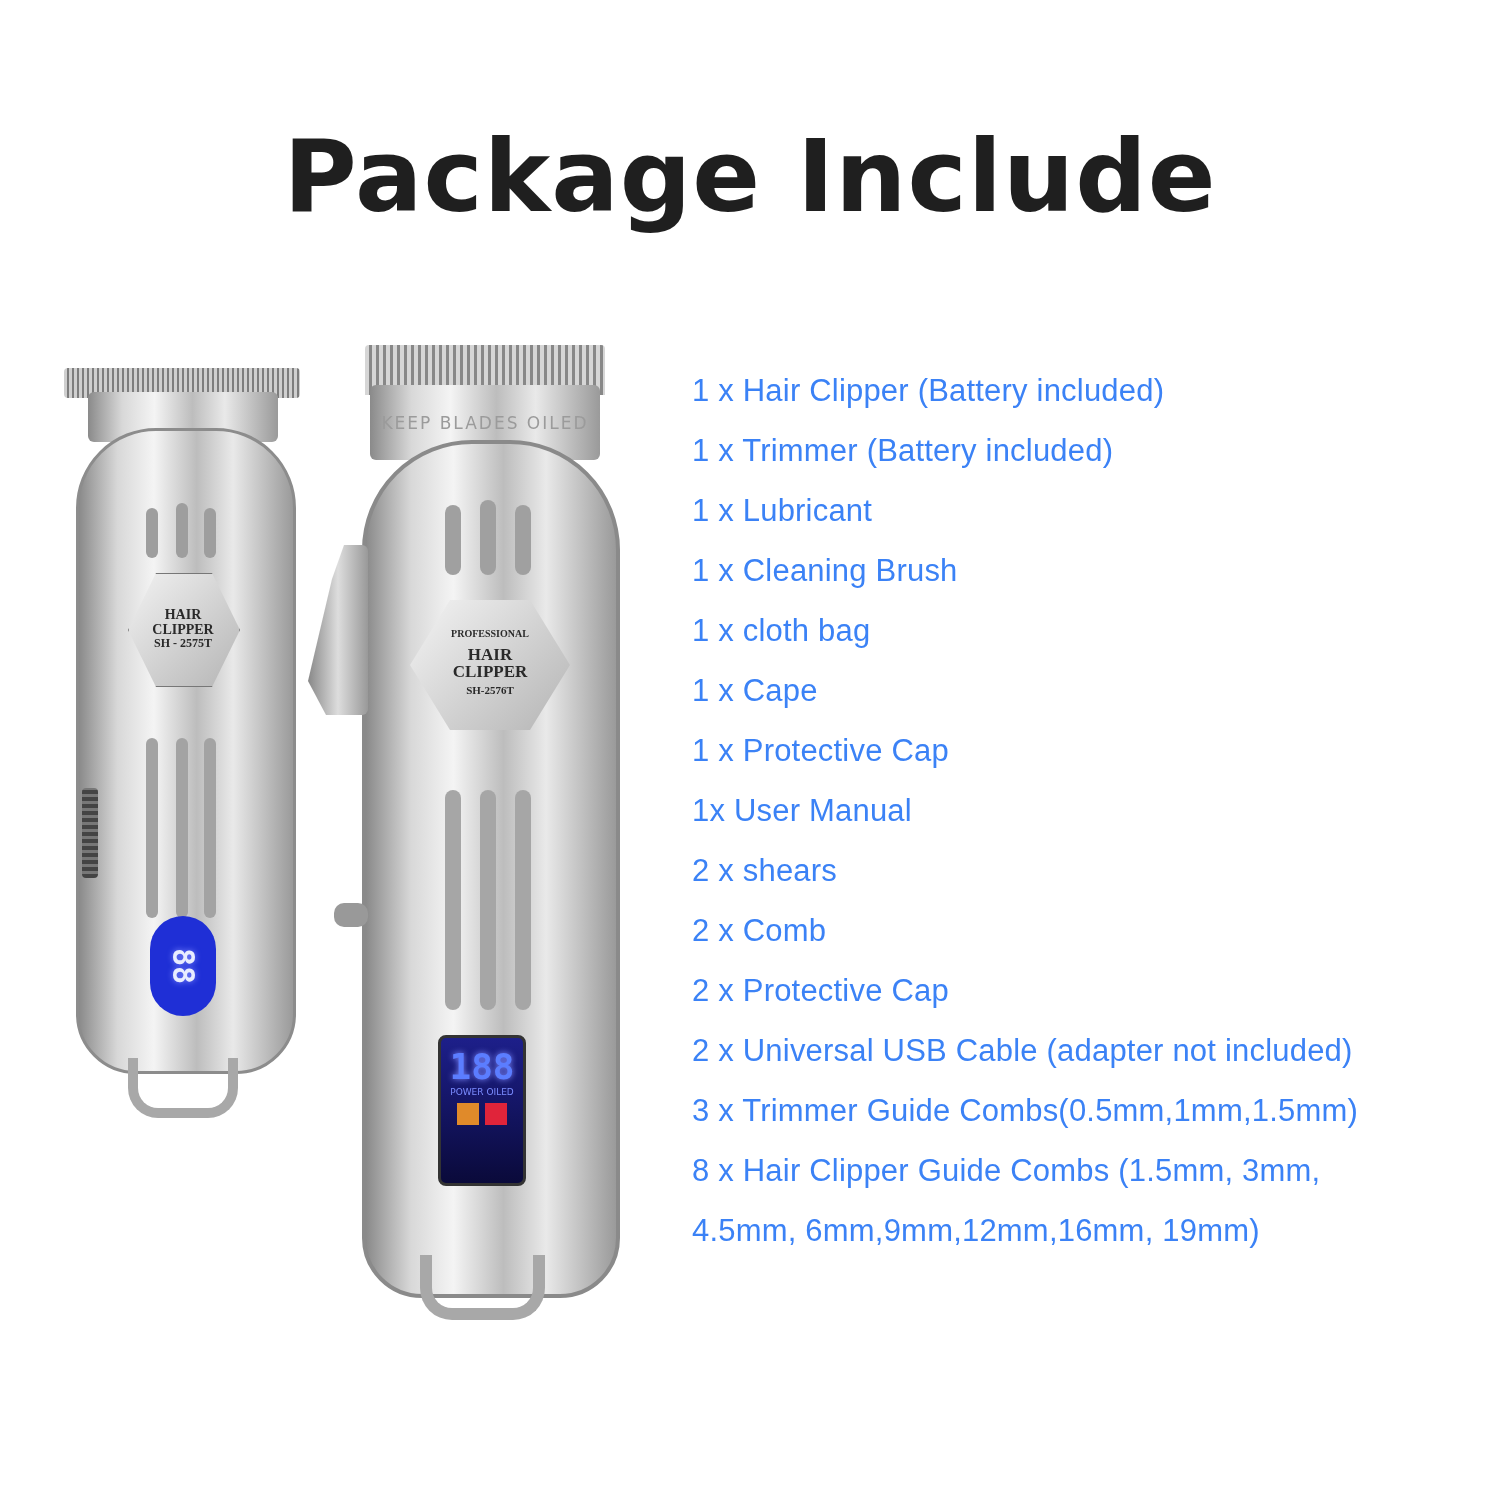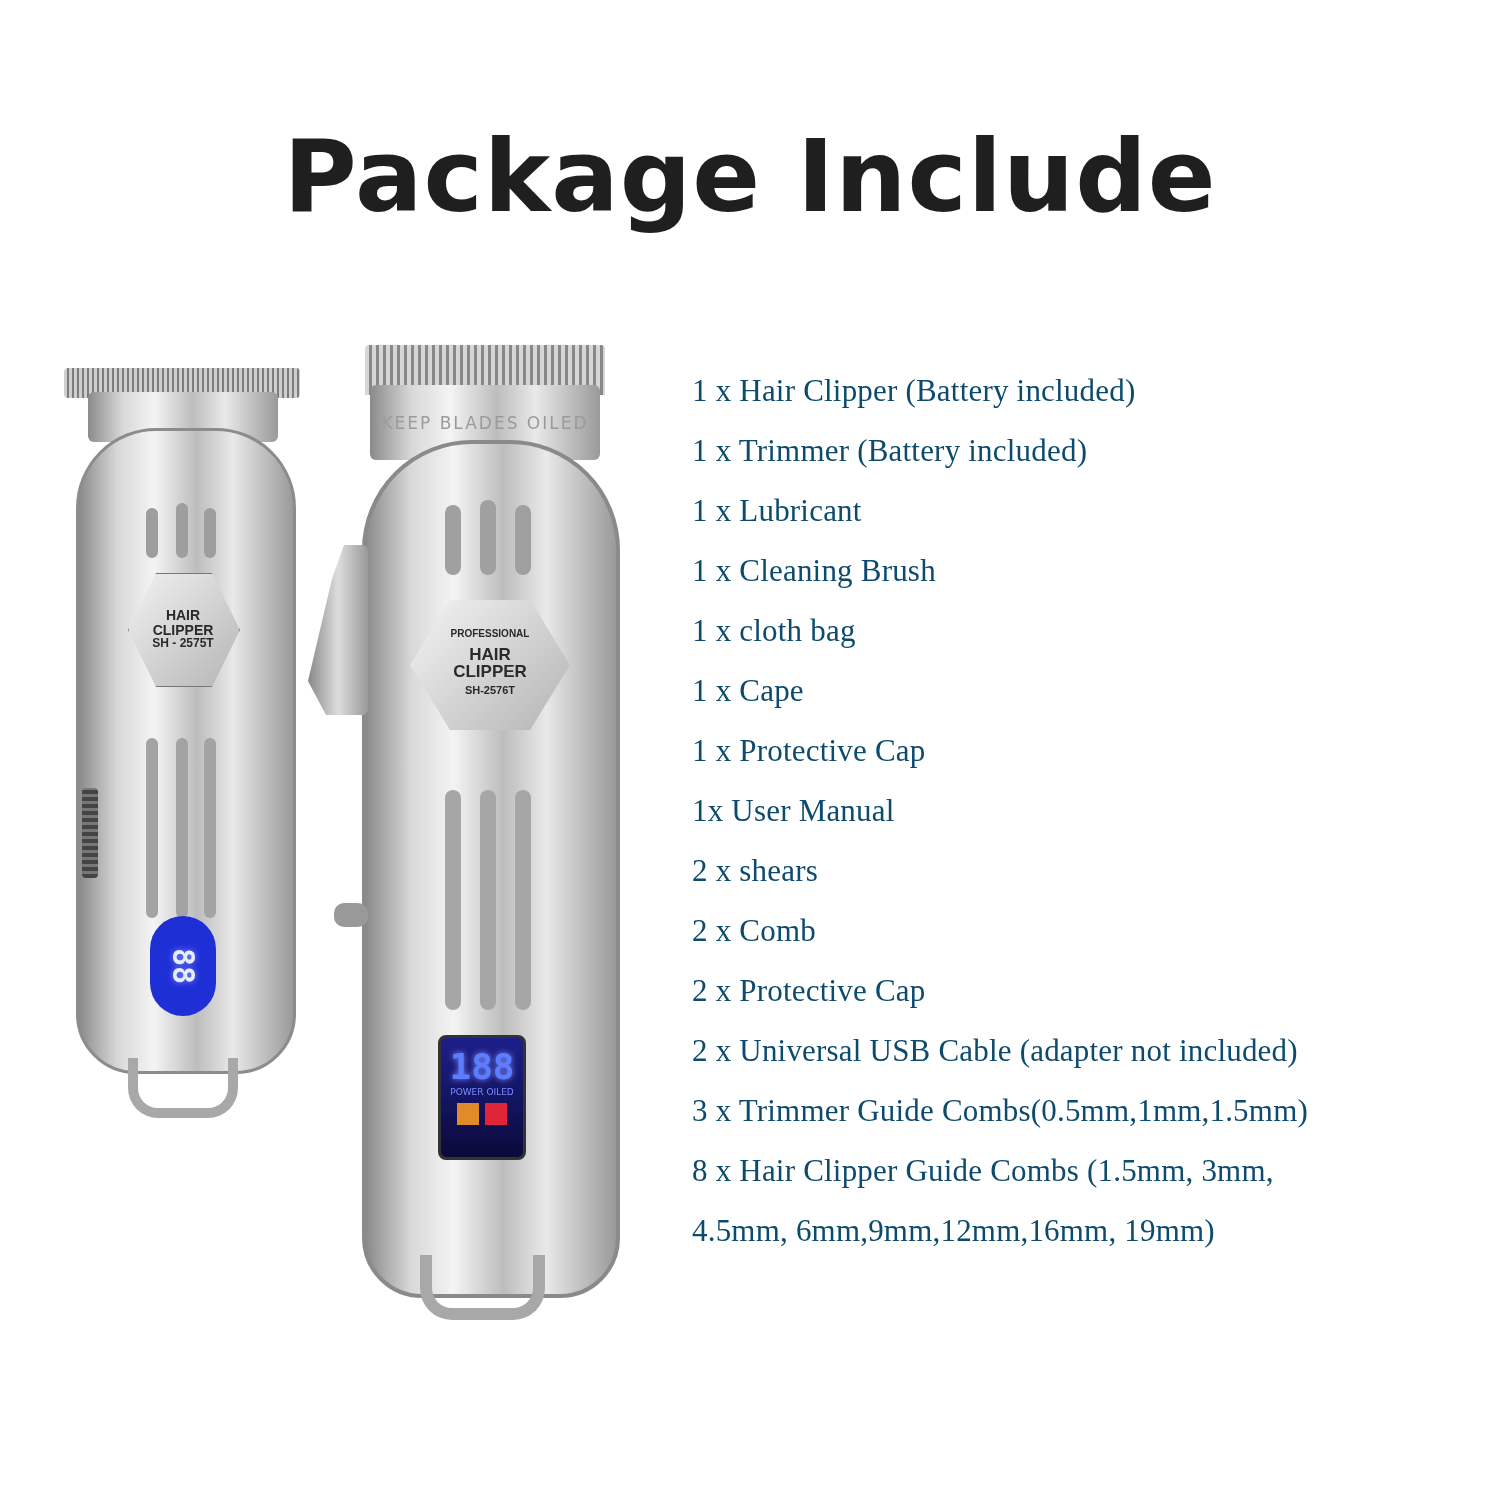--- a/index.html
+++ b/index.html
@@ -1,22 +1,22 @@
 <!DOCTYPE html>
 <html><head>
 <meta charset="utf-8">
 <style>
   html, body { margin:0; padding:0; background:#ffffff; }
   body { width:1500px; height:1500px; position:relative; overflow:hidden; font-family:"DejaVu Sans", sans-serif; color:#1a1a1a; }
   .title { position:absolute; left:0; top:118px; width:1500px; text-align:center; font-size:100px; font-weight:bold; letter-spacing:1px; color:#1f1f1f; }
   .list { position:absolute; left:692px; top:364px; }
-  .list-item { height:60px; line-height:54px; font-size:31px; color:#0c4a6e; white-space:nowrap; font-family:Liberation Serif, serif; letter-spacing:0.2px; }
+  .list-item { height:60px; line-height:54px; font-size:31px; color:#3b82f6; white-space:nowrap; font-family:Liberation Sans, sans-serif; letter-spacing:0.2px; }
   .product { position:absolute; }
   .metal { background:linear-gradient(90deg,#8a8a8a 0%,#d8d8d8 18%,#f4f4f4 35%,#bdbdbd 55%,#e9e9e9 72%,#9a9a9a 100%); }
-  .badge-text { position:absolute; text-align:center; font-family:Liberation Sans, sans-serif; color:#2a2a2a; font-weight:bold; line-height:1.05; }
+  .badge-text { position:absolute; text-align:center; font-family:Liberation Serif, serif; color:#2a2a2a; font-weight:bold; line-height:1.05; }
   .lcd-digits { font-family:"DejaVu Sans Mono", monospace; color:#e8ecff; font-weight:bold; text-shadow:0 0 6px #7f8cff; }
 </style>
 </head>
 <body>
 
 <div class="title">Package Include</div>
 
 <div class="product" style="left:58px; top:368px; width:250px; height:760px;">
 
   <div style="position:absolute; left:6px; top:0; width:236px; height:30px; background:repeating-linear-gradient(90deg,#cfcfcf 0 3px,#7d7d7d 3px 5px); border-radius:4px;"></div>
@@ -69,21 +69,21 @@
     <div style="font-size:10px; margin-bottom:6px;">PROFESSIONAL</div>
     <div>HAIR</div>
     <div>CLIPPER</div>
     <div style="font-size:11px; margin-top:4px;">SH-2576T</div>
   </div>
 
   <div style="position:absolute; left:145px; top:445px; width:16px; height:220px; border-radius:8px; background:#a6a6a6;"></div>
   <div style="position:absolute; left:180px; top:445px; width:16px; height:220px; border-radius:8px; background:#a6a6a6;"></div>
   <div style="position:absolute; left:215px; top:445px; width:16px; height:220px; border-radius:8px; background:#a6a6a6;"></div>
 
-  <div style="position:absolute; left:138px; top:690px; width:88px; height:125px; border-radius:8px; background:linear-gradient(180deg,#1d1f8a,#0a0a3a); border:3px solid #333; box-sizing:border-box;">
+  <div style="position:absolute; left:138px; top:690px; width:88px; height:151px; border-radius:8px; background:linear-gradient(180deg,#1d1f8a,#0a0a3a); border:3px solid #333; box-sizing:border-box;">
     <div class="lcd-digits" style="text-align:center; font-size:36px; margin-top:8px; color:#5b7dff;">188</div>
     <div style="text-align:center; font-size:9px; color:#7b8cff;">POWER OILED</div>
     <div style="display:flex; justify-content:center; gap:6px; margin-top:6px;">
       <div style="width:22px; height:22px; background:#e08a2a;"></div>
       <div style="width:22px; height:22px; background:#e0243a;"></div>
     </div>
   </div>
 
   <div style="position:absolute; left:120px; top:910px; width:125px; height:65px; border:12px solid #a8a8a8; border-top:none; border-radius:0 0 32px 32px; box-sizing:border-box;"></div>
 </div>

